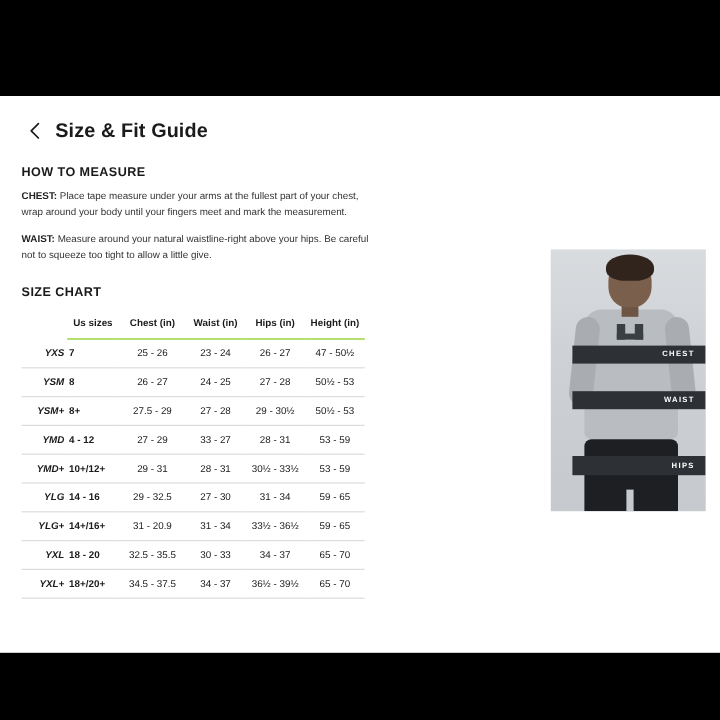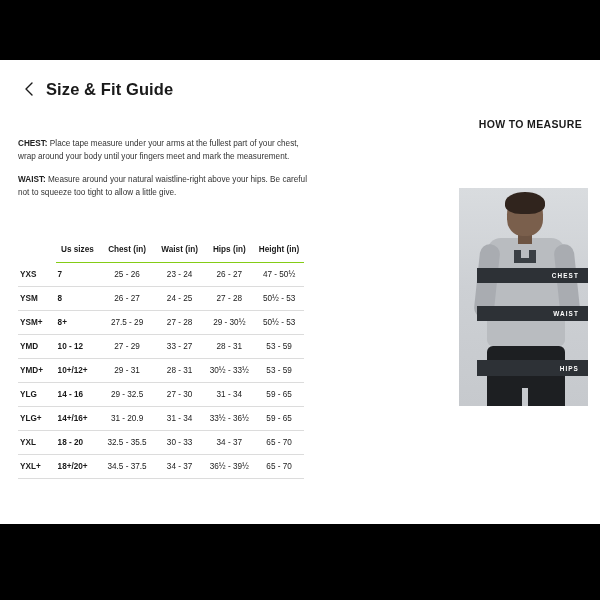--- a/index.html
+++ b/index.html
@@ -9,21 +9,21 @@
   }
   body {
     width: 600px;
     height: 600px;
     overflow: hidden;
     font-family: "Liberation Sans", sans-serif;
   }
   .page {
     position: absolute;
     left: 0;
-    top: 60px;
+    top: 80px;
     width: 600px;
     height: 464px;
     background: #ffffff;
   }
   .header {
     display: flex;
     align-items: center;
     padding: 18px 0 0 18px;
   }
   .back-icon {
@@ -46,21 +46,20 @@
     padding: 0 18px;
     position: relative;
   }
   .section-head {
     font-size: 10.5px;
     font-weight: bold;
     color: #1a1a1a;
     letter-spacing: 0.35px;
     margin-top: 18px;
     margin-bottom: 8px;
-    text-align: right;
   }
   .measure-block {
     width: 300px;
   }
   .measure-p {
     font-size: 8.2px;
     line-height: 1.55;
     color: #333333;
     margin: 0 0 11px 0;
   }
@@ -199,24 +198,25 @@
   }
   table.size-chart thead th {
     font-weight: bold;
     border-bottom: 1px solid #84cc16;
     padding-bottom: 8px;
     font-size: 8.2px;
   }
   table.size-chart thead th.blank { border-bottom: 1px solid #ffffff; }
   table.size-chart td.rowlabel,
   table.size-chart th.rowlabel {
-    text-align: left;
+    text-align: right;
     font-weight: bold;
     width: 34px;
     padding-left: 2px;
+    font-style: italic;
   }
   table.size-chart td.ussize {
     font-weight: bold;
     text-align: left;
     width: 40px;
   }
   table.size-chart col.c-chest { width: 56px; }
   table.size-chart col.c-waist { width: 50px; }
   table.size-chart col.c-hips  { width: 50px; }
   table.size-chart col.c-height{ width: 50px; }
@@ -305,21 +305,21 @@
         <tr>
           <td class="rowlabel">YSM+</td>
           <td class="ussize">8+</td>
           <td>27.5 - 29</td>
           <td>27 - 28</td>
           <td>29 - 30½</td>
           <td>50½ - 53</td>
         </tr>
         <tr>
           <td class="rowlabel">YMD</td>
-          <td class="ussize">10 - 12</td>
+          <td class="ussize">4 - 12</td>
           <td>27 - 29</td>
           <td>33 - 27</td>
           <td>28 - 31</td>
           <td>53 - 59</td>
         </tr>
         <tr>
           <td class="rowlabel">YMD+</td>
           <td class="ussize">10+/12+</td>
           <td>29 - 31</td>
           <td>28 - 31</td>

